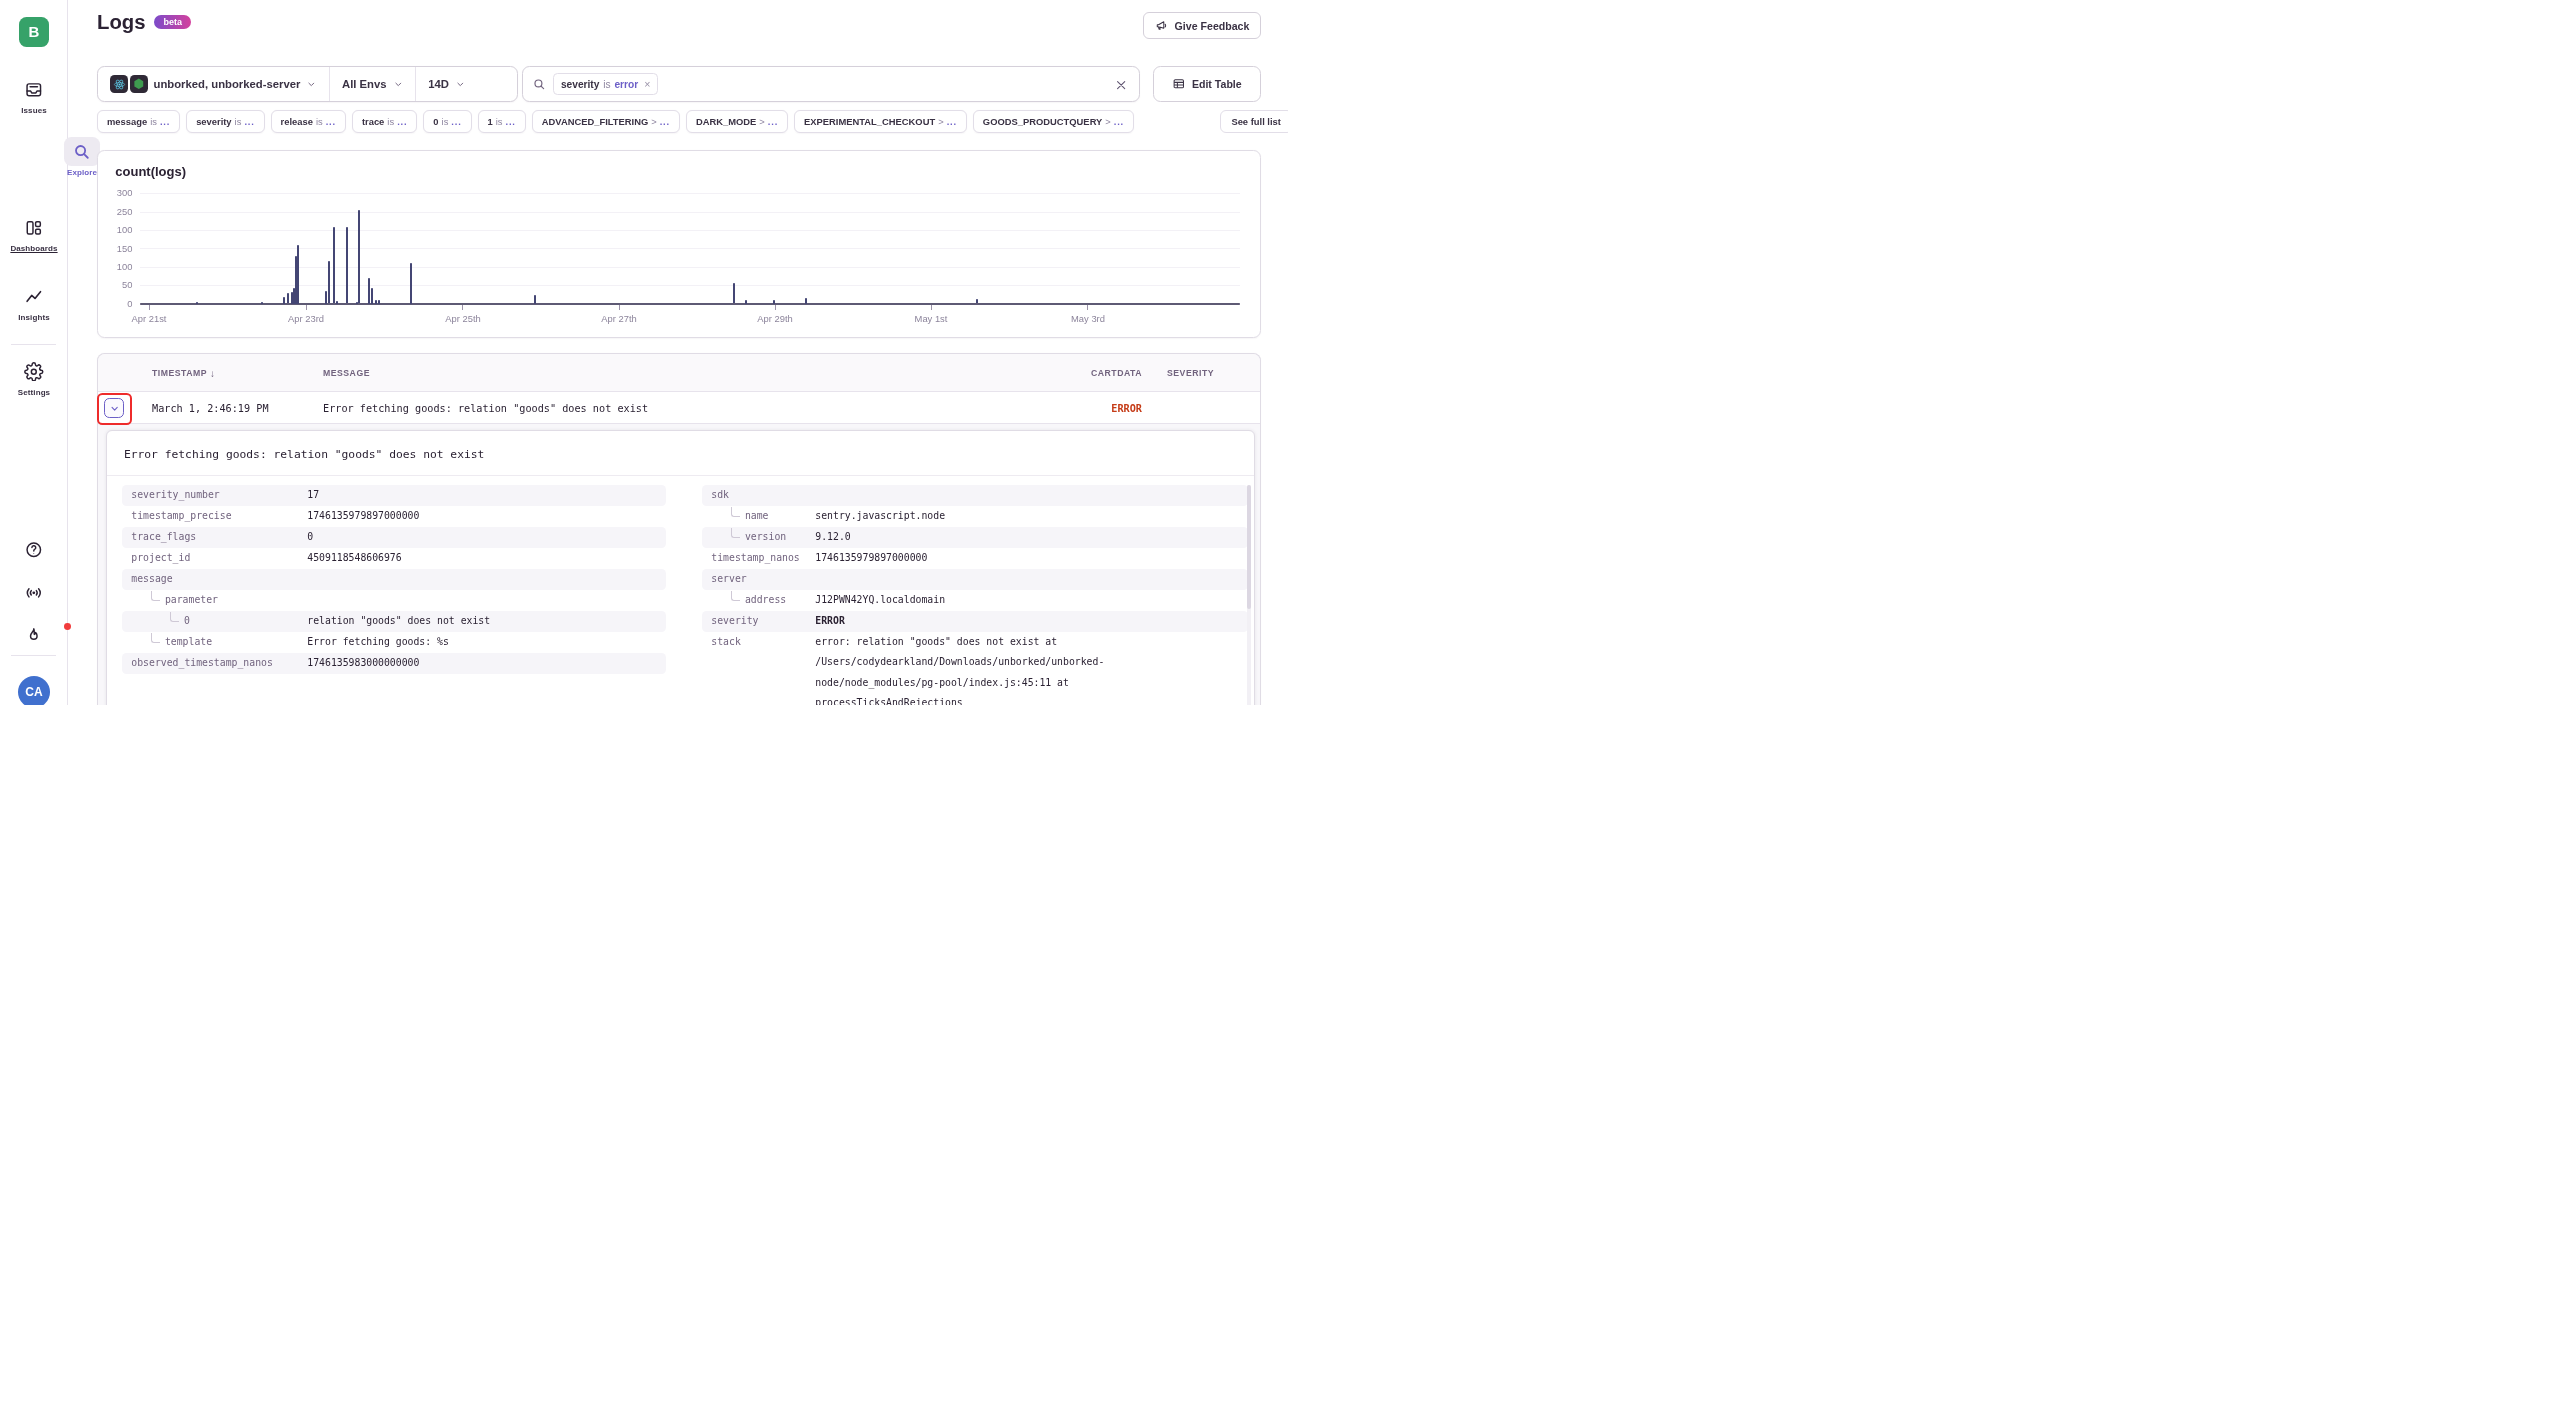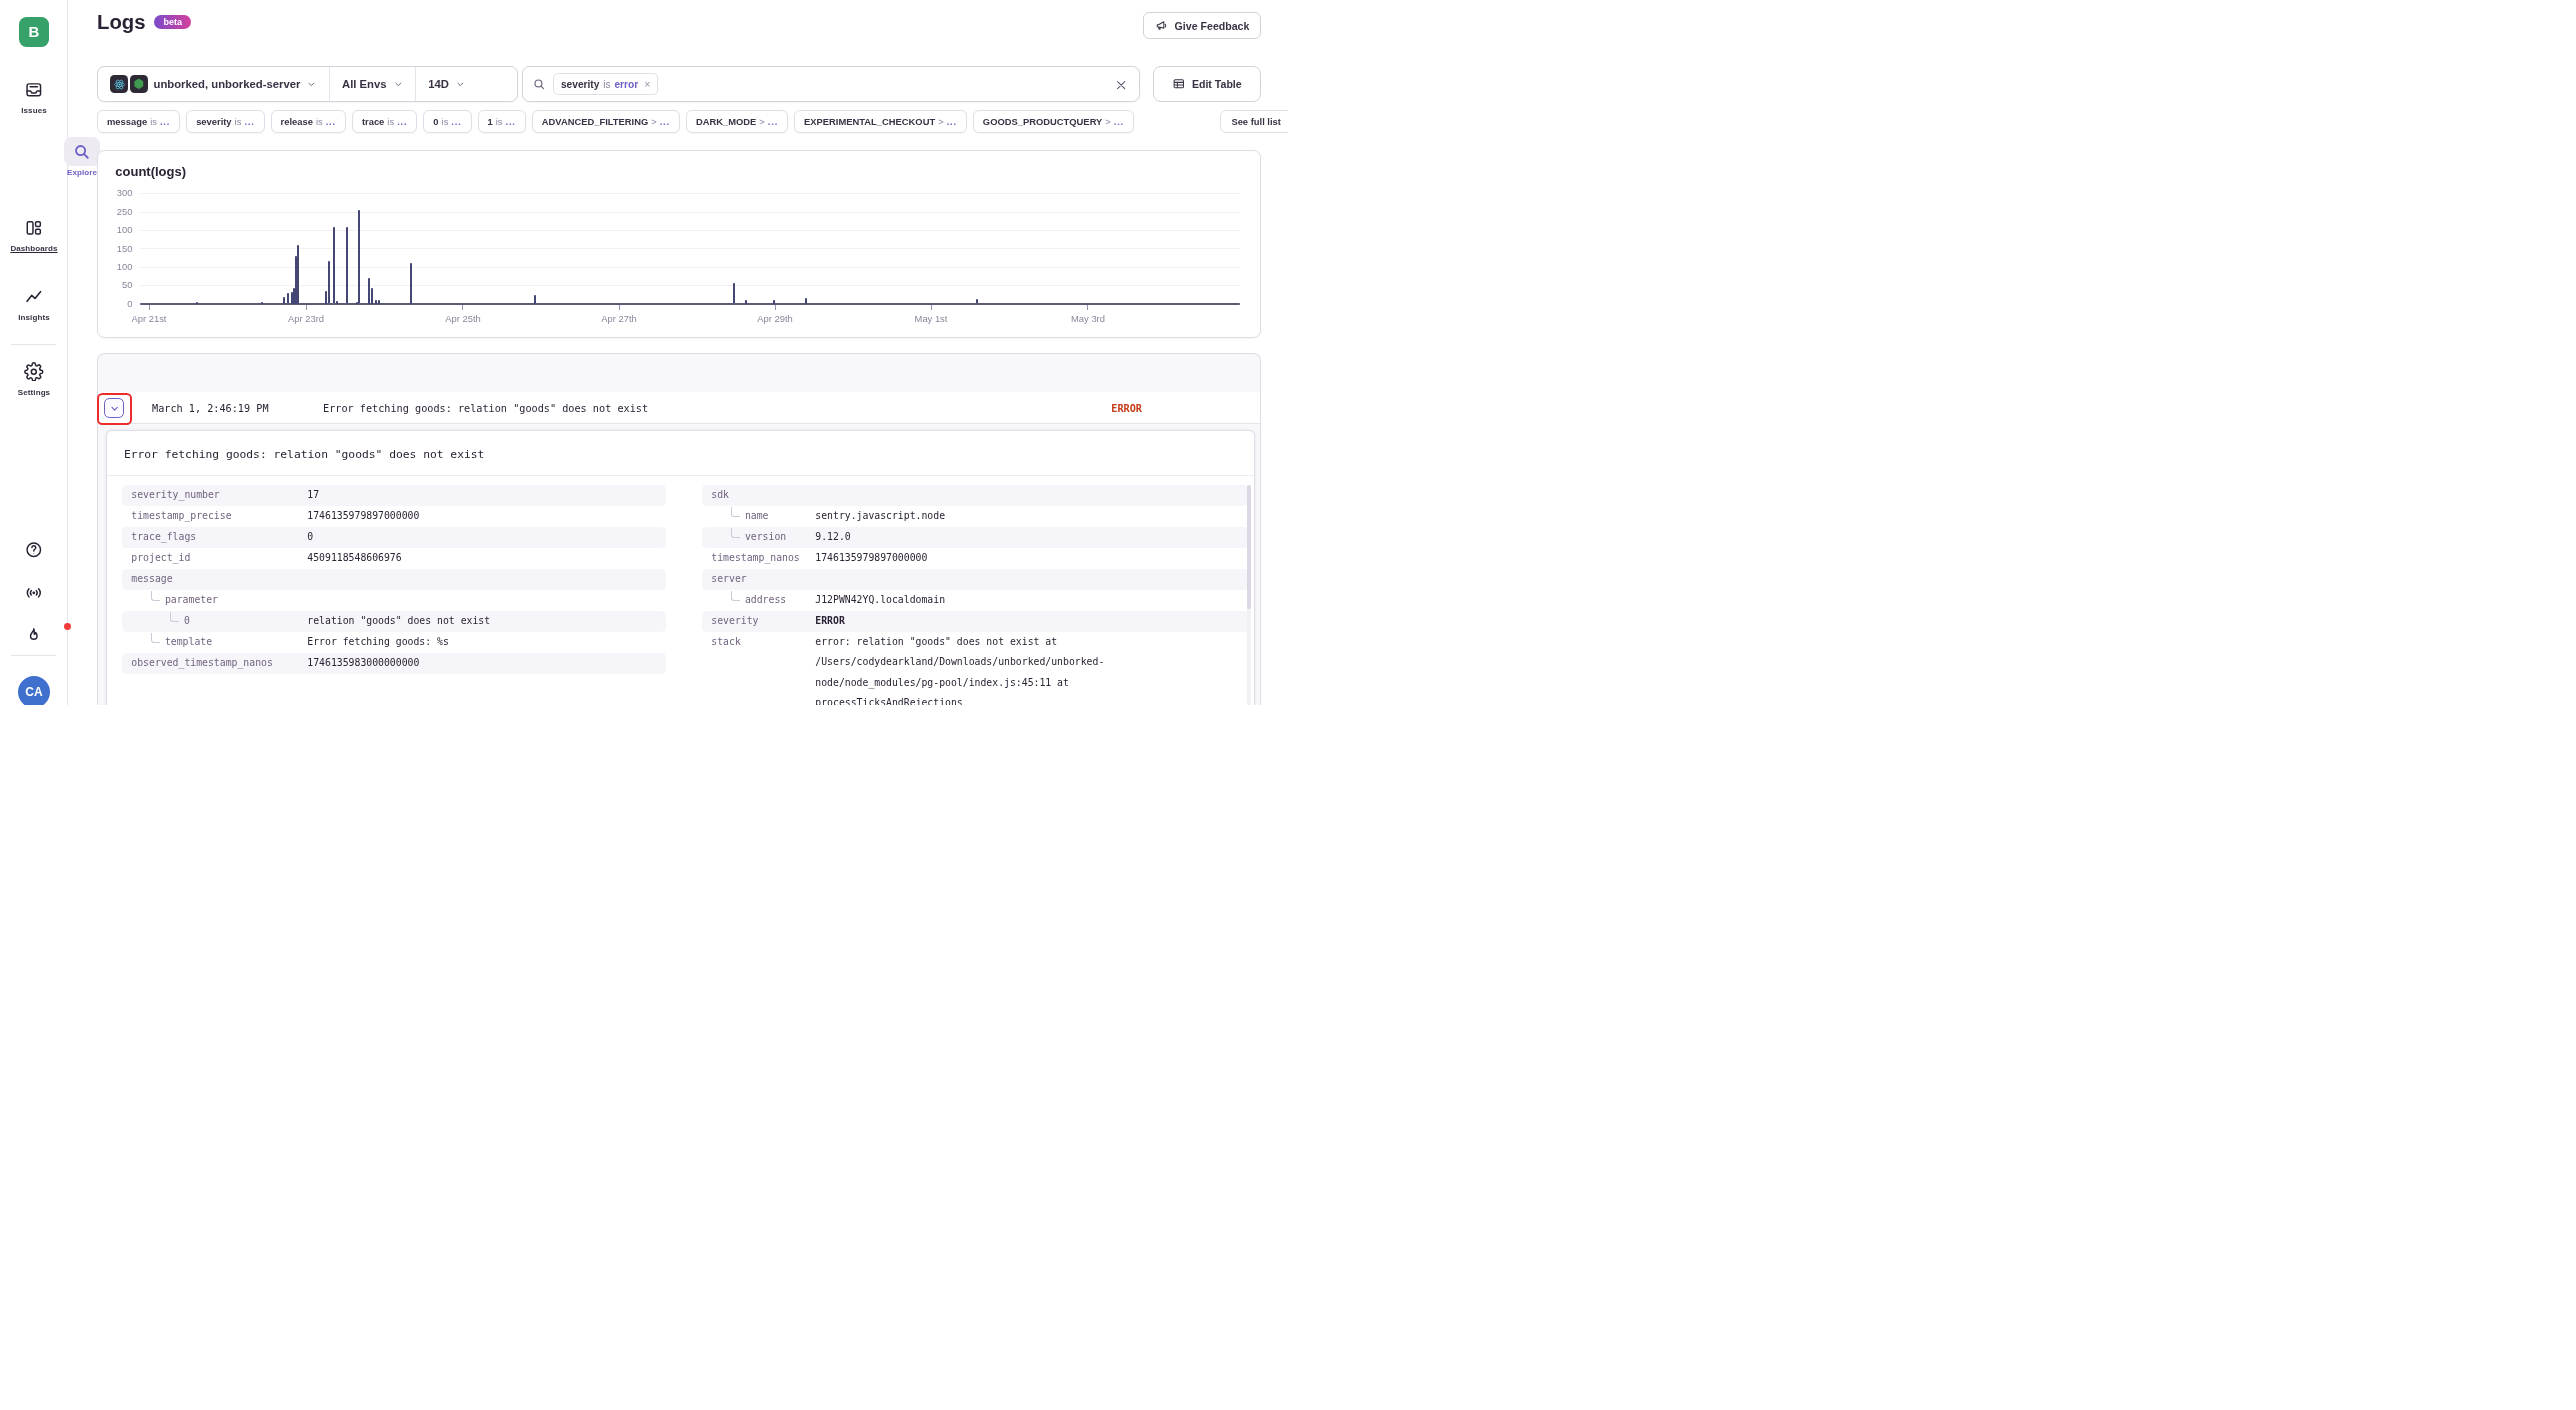--- a/index.html
+++ b/index.html
@@ -370,20 +370,34 @@
     <div class="xtick-lbl" style="left: 17px; top: 162px; position: absolute;">Apr 21st</div>
         <div class="xtick-lbl" style="left: 174px; top: 162px; position: absolute;">Apr 23rd</div>
         <div class="xtick-lbl" style="left: 331px; top: 162px; position: absolute;">Apr 25th</div>
         <div class="xtick-lbl" style="left: 487px; top: 162px; position: absolute;">Apr 27th</div>
         <div class="xtick-lbl" style="left: 643px; top: 162px; position: absolute;">Apr 29th</div>
         <div class="xtick-lbl" style="left: 799px; top: 162px; position: absolute;">May 1st</div>
         <div class="xtick-lbl" style="left: 956px; top: 162px; position: absolute;">May 3rd</div>
       </div>
 
     <div class="table-panel">
+      <div class="thead">
+        <div class="th" style="left:54px">
+          <span>TIMESTAMP</span>&nbsp;<span style="font-size:9.8px">↓</span>
+        </div>
+        <div class="th" style="left:225px">
+            <span>MESSAGE</span>
+          </div>
+        <div class="th" style="right:118px">
+            <span>CARTDATA</span>
+          </div>
+        <div class="th" style="right:46px">
+            <span>SEVERITY</span>
+          </div>
+      </div>
 
       <div class="trow">
         <div class="expander">
           <span style="display:flex">
             <svg width="11.3" height="11.3" viewBox="0 0 24 24" fill="none" stroke="#6C5FC7" stroke-width="2.4" stroke-linecap="round" stroke-linejoin="round">
                 <path d="M6.5 9.5L12 15l5.5-5.5"></path>
               </svg>
           </span>
         </div>
         <div class="cell mono" style="left:54px">March 1, 2:46:19 PM</div>

